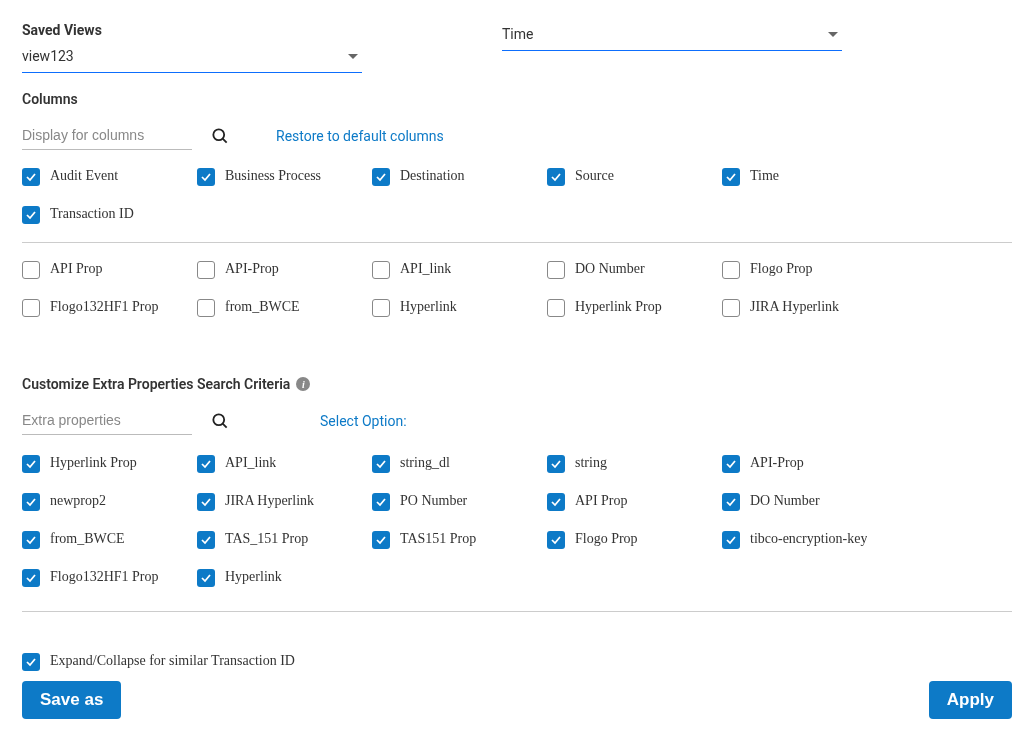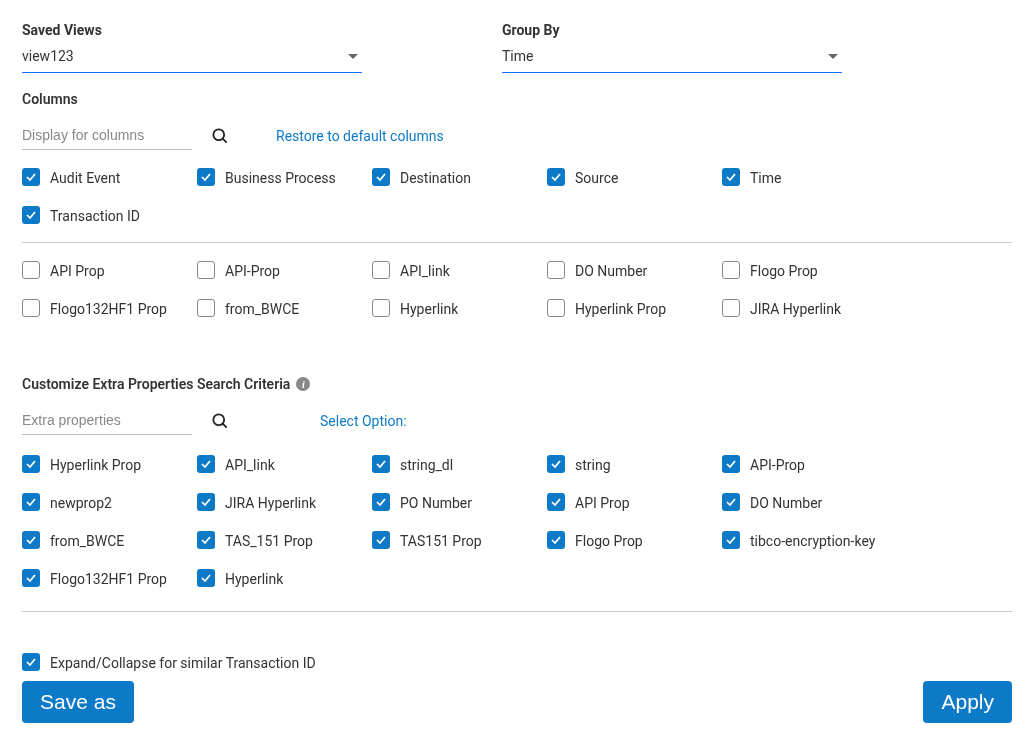--- a/index.html
+++ b/index.html
@@ -50,24 +50,25 @@
   .scroll-area-1 { height: 190px; }
   .scroll-area-2 { height: 190px; }
   .check-grid {
     display: grid;
     grid-template-columns: repeat(5, 175px);
     column-gap: 0;
     row-gap: 20px;
   }
   .check-item {
     display: flex;
-    align-items: flex-end;
+    align-items: flex-start;
     gap: 10px;
     font-size: 14px;
     color: #333;
+    font-family: Liberation Serif, serif;
   }
   .cbx {
     width: 18px;
     height: 18px;
     border-radius: 3px;
     display: inline-flex;
     align-items: center;
     justify-content: center;
     flex-shrink: 0;
     cursor: pointer;
@@ -101,43 +102,42 @@
     align-items: flex-end;
     margin-top: 8px;
   }
   .footer-left { display:flex; flex-direction:column; gap:10px; align-items:flex-start;}
   .btn-primary {
     background: #0d7ac7;
     color: #fff;
     border: none;
     border-radius: 4px;
     padding: 9px 18px;
-    font-size: 21px;
-    font-weight: 400;
+    font-size: 17px;
+    font-weight: 700;
     cursor: pointer;
   }
   .check-label { white-space: nowrap; overflow: hidden; text-overflow: ellipsis; }
   
   .scroll-area::-webkit-scrollbar { width: 14px; }
   .scroll-area::-webkit-scrollbar-thumb { background: #c7c7c7; border-radius: 2px; }
   .scroll-area::-webkit-scrollbar-track { background: #f1f1f1; }
 </style>
 </head>
 <body>
 
 <div class="row-top">
   <div class="field-group">
     <div class="field-label">Saved Views</div>
     <div class="select-underline">
       <span class="dd-value">view123</span>
       <span class="dd-caret"></span>
     </div>
   </div>
   <div class="field-group">
-    <div class="field-label">Group By</div>
     <div class="select-underline">
       <span class="dd-value">Time</span>
       <span class="dd-caret"></span>
     </div>
   </div>
 </div>
 
 <div class="section-label">Columns</div>
 <div class="search-row">
   <input class="text-underline" type="text" placeholder="Display for columns" style="">

